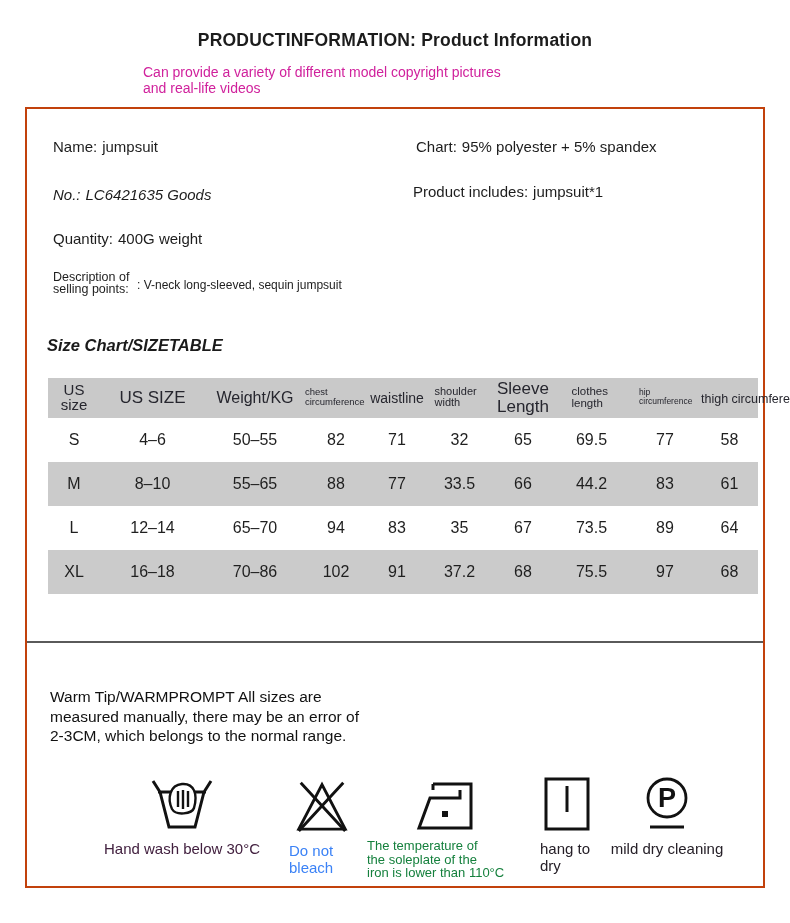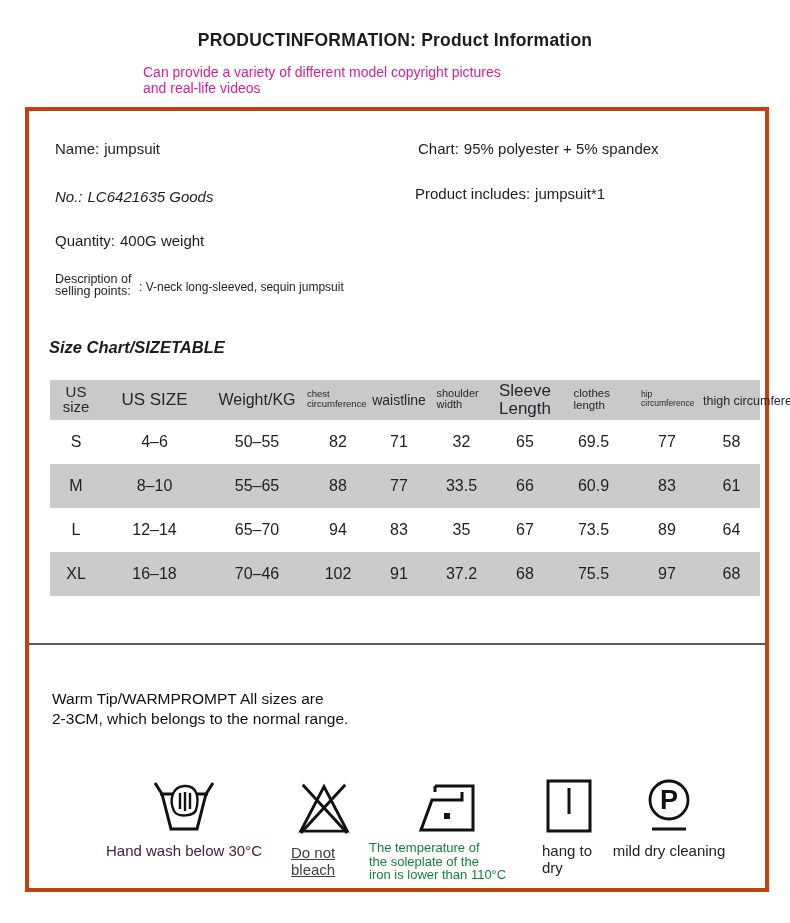--- a/index.html
+++ b/index.html
@@ -9,21 +9,21 @@
   }
   .page-title{
     position:absolute;top:30px;left:0;width:100%;text-align:center;
     font-size:17.5px;font-weight:600;color:#1c1c1c;letter-spacing:.2px;margin:0;
   }
   .subtitle{
     position:absolute;left:143px;top:65px;font-size:14px;line-height:15.5px;font-weight:500;
   }
   .main-box{
     position:absolute;left:25px;top:107px;width:736px;height:777px;
-    border:4px solid #c2410c;background:#fff;
+    border:2px solid #c2410c;background:#fff;
   }
   .field{position:absolute;font-size:15px;white-space:nowrap;}
   .field .lbl{margin-right:5px;}
   .f-name{left:26px;top:29px;}
   .f-fabric{left:389px;top:29px;}
   .f-no{left:26px;top:77px;font-style:italic;}
   .f-includes{left:386px;top:74px;}
   .f-qty{left:26px;top:121px;}
   .desc-lbl{position:absolute;left:26px;top:162px;font-size:12.5px;line-height:12px;}
   .desc-val{position:absolute;left:110px;top:169px;font-size:12px;white-space:nowrap;}
@@ -142,75 +142,76 @@
           <td>58</td>
         </tr>
         <tr class="alt">
           <td>M</td>
           <td>8–10</td>
           <td>55–65</td>
           <td>88</td>
           <td>77</td>
           <td>33.5</td>
           <td>66</td>
-          <td>60.9</td>
+          <td>44.2</td>
           <td>83</td>
           <td>61</td>
         </tr>
         <tr>
           <td>L</td>
           <td>12–14</td>
           <td>65–70</td>
           <td>94</td>
           <td>83</td>
           <td>35</td>
           <td>67</td>
           <td>73.5</td>
           <td>89</td>
           <td>64</td>
         </tr>
         <tr class="alt">
           <td>XL</td>
           <td>16–18</td>
-          <td>70–46</td>
+          <td>70–86</td>
           <td>102</td>
           <td>91</td>
           <td>37.2</td>
           <td>68</td>
           <td>75.5</td>
           <td>97</td>
           <td>68</td>
         </tr>
       </tbody>
     </table>
 
     <div class="divider"></div>
 
     <div class="warm-tip">
       <div>Warm Tip/WARMPROMPT All sizes are</div>
+      <div>measured manually, there may be an error of</div>
       <div>2-3CM, which belongs to the normal range.</div>
     </div>
 
     <div class="care-item ci-0">
       <svg width="64" height="56" viewBox="0 0 64 52" fill="none" stroke="#111" stroke-width="3">
         <path d="M3,3 L10,14 M61,3 L54,14 M8,14 H56 M10,14 L19,49 H45 L54,14"></path>
         <path d="M22,31 C17,20 20,7 32,6 C44,5 48,16 44,30 C42,36 26,38 22,31 Z" fill="#fff" stroke-width="2.4"></path>
         <path d="M28,13 V29 M33,12 V31 M38,13 V29" stroke-width="2.4"></path>
       </svg>
       <div class="care-label" style="color: rgb(66, 32, 63);">
         <div>Hand wash below 30°C</div>
       </div>
     </div>
 
     <div class="care-item ci-1">
       <svg width="62" height="58" viewBox="0 0 62 60" fill="none" stroke="#111" stroke-width="3">
         <path d="M31,9 L7,55 H55 Z"></path>
         <path d="M9,7 L55,57 M53,7 L7,57"></path>
       </svg>
-      <div class="care-label" style="color: #404040; text-decoration: underline;">
+      <div class="care-label" style="color: #3b82f6;">
         <div>Do not</div>
         <div>bleach</div>
       </div>
     </div>
 
     <div class="care-item ci-2">
       <svg width="58" height="50" viewBox="0 0 58 50" fill="none" stroke="#111" stroke-width="3">
         <path d="M17,3 L55,3 L55,47 L3,47 L14,17 L44,17 L44,9"></path>
         <path d="M17,3 L17,9"></path>
         <rect x="26" y="30" width="6" height="6" fill="#111" stroke="none"></rect>

